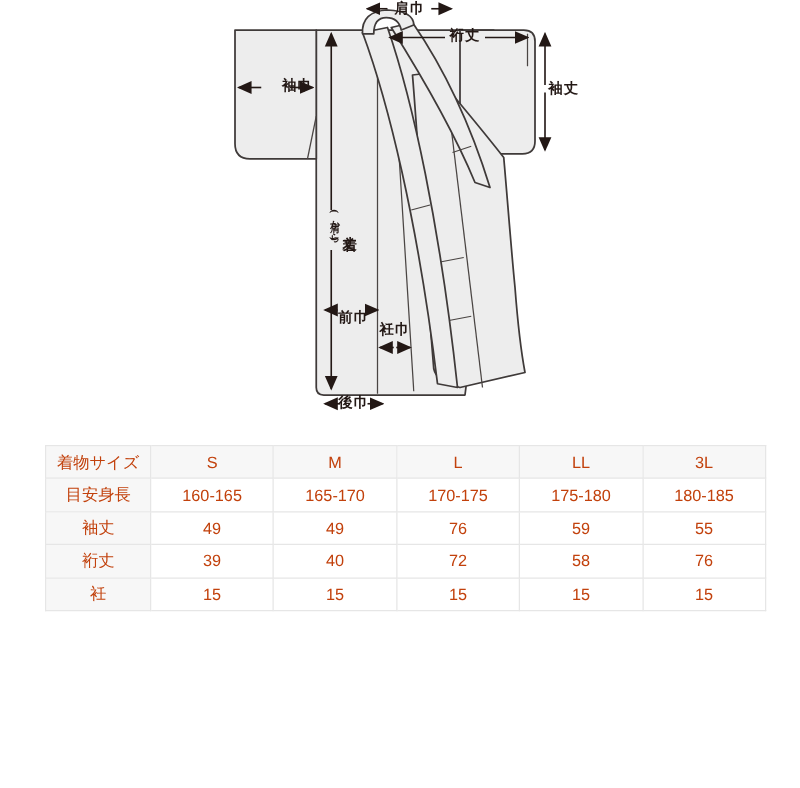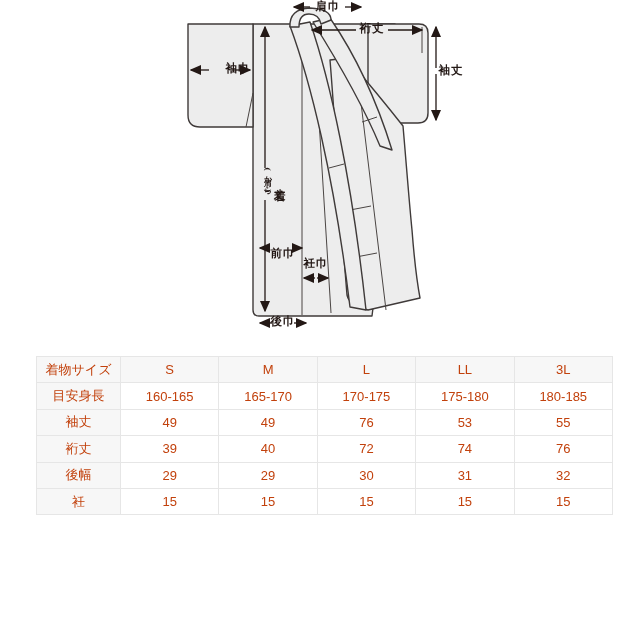--- a/index.html
+++ b/index.html
@@ -172,38 +172,30 @@
             <td>165-170</td>
             <td>170-175</td>
             <td>175-180</td>
             <td>180-185</td>
           </tr>
           <tr>
             <th>袖丈</th>
             <td>49</td>
             <td>49</td>
             <td>76</td>
-            <td>53</td>
+            <td>59</td>
             <td>55</td>
           </tr>
           <tr>
             <th>裄丈</th>
             <td>39</td>
             <td>40</td>
             <td>72</td>
-            <td>74</td>
+            <td>58</td>
             <td>76</td>
-          </tr>
-          <tr>
-            <th>後幅</th>
-            <td>29</td>
-            <td>29</td>
-            <td>30</td>
-            <td>31</td>
-            <td>32</td>
           </tr>
           <tr>
             <th>衽</th>
             <td>15</td>
             <td>15</td>
             <td>15</td>
             <td>15</td>
             <td>15</td>
           </tr>
         </tbody>

